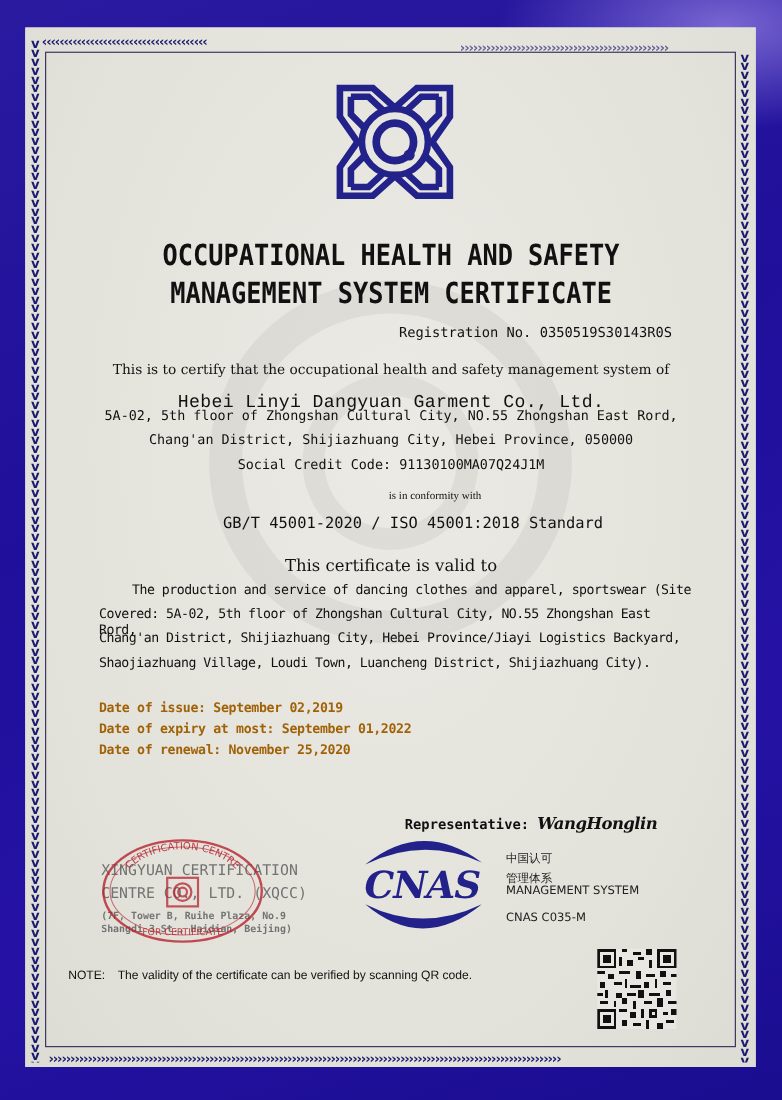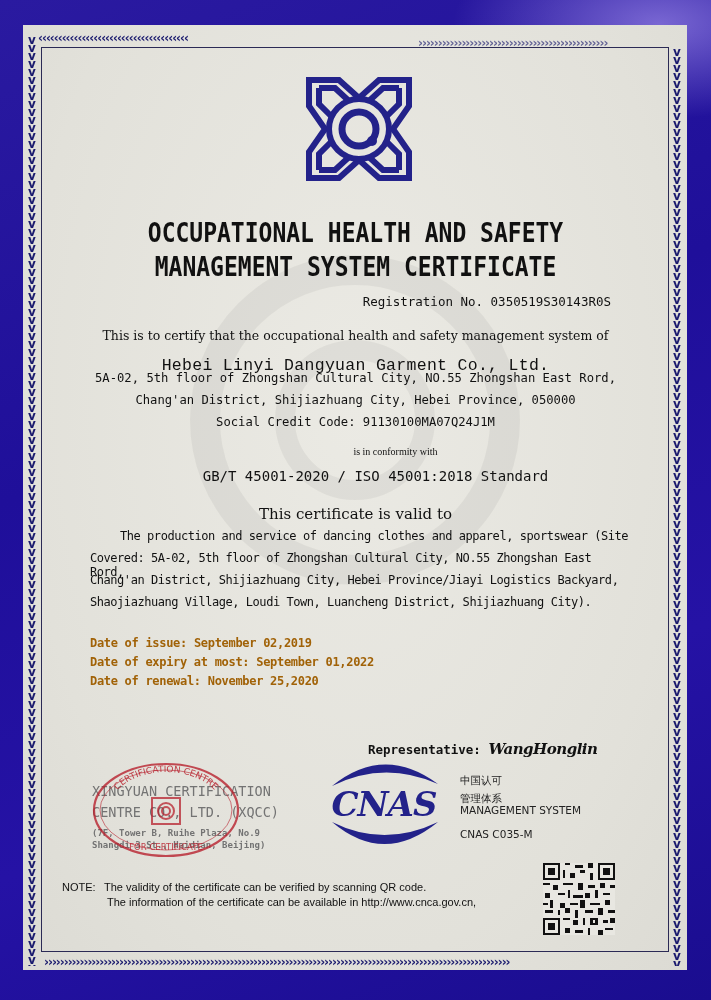--- a/index.html
+++ b/index.html
@@ -284,15 +284,14 @@
       <rect x="18" y="26" width="1" height="3"></rect>
       <rect x="22" y="27" width="2" height="2"></rect>
       <rect x="25" y="26" width="3" height="1"></rect>
   </g>
 </svg>
 
 <div class="note">
   <span class="lbl">NOTE:</span>
   <div class="body">
     <div>The validity of the certificate can be verified by scanning QR code.</div>
-    <div>The information of the certificate can be available in http://www.cnca.gov.cn,</div>
   </div>
 </div>
 
 </body></html>

